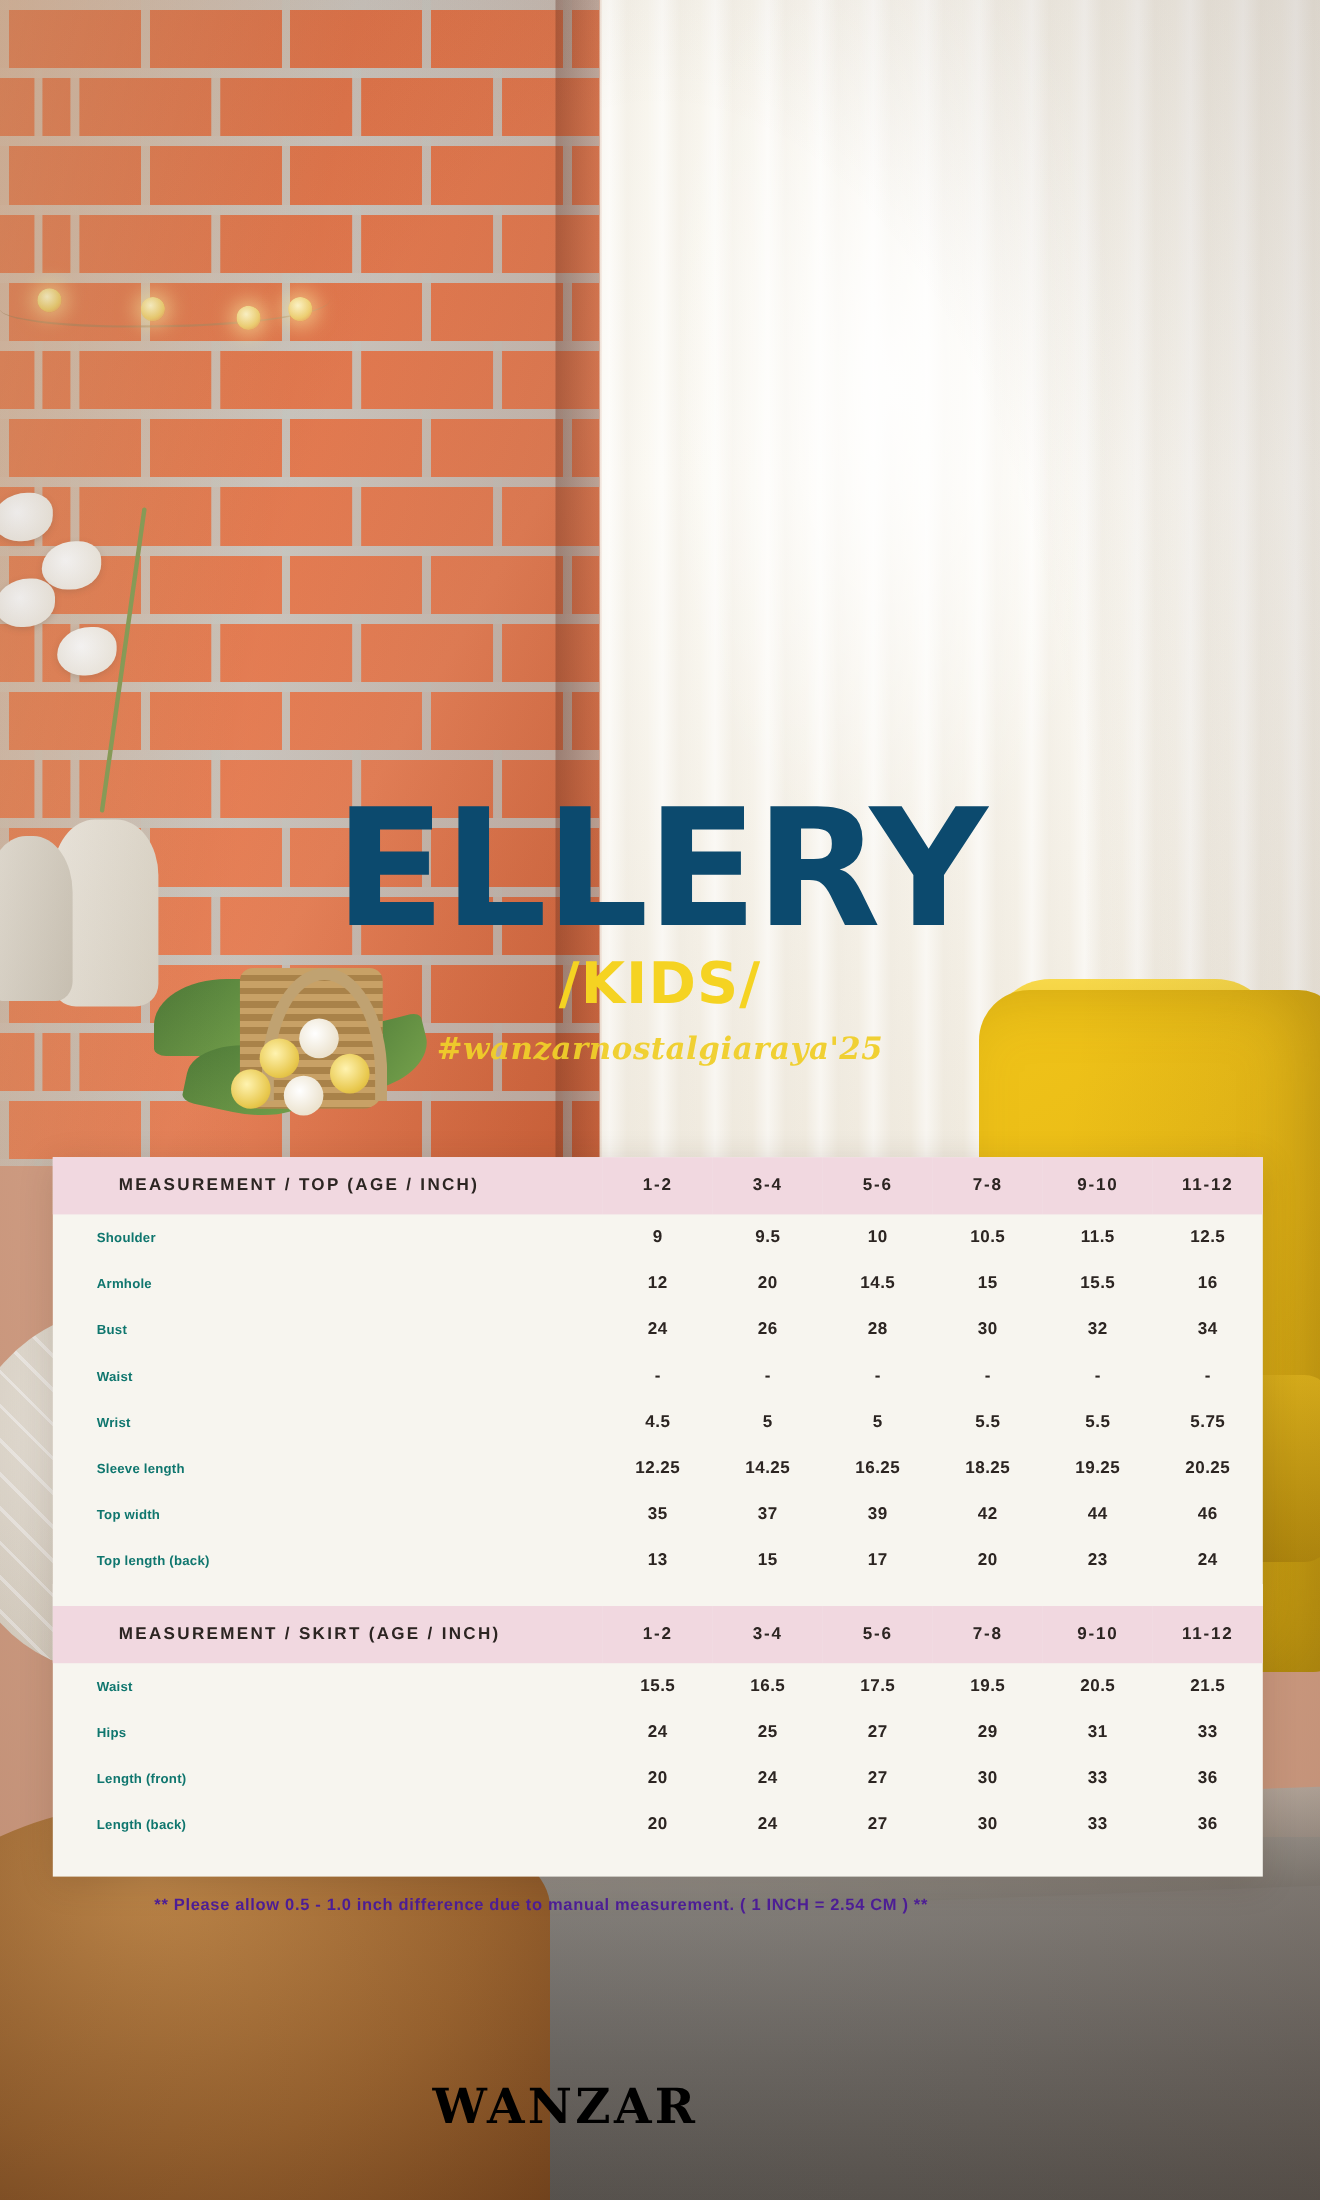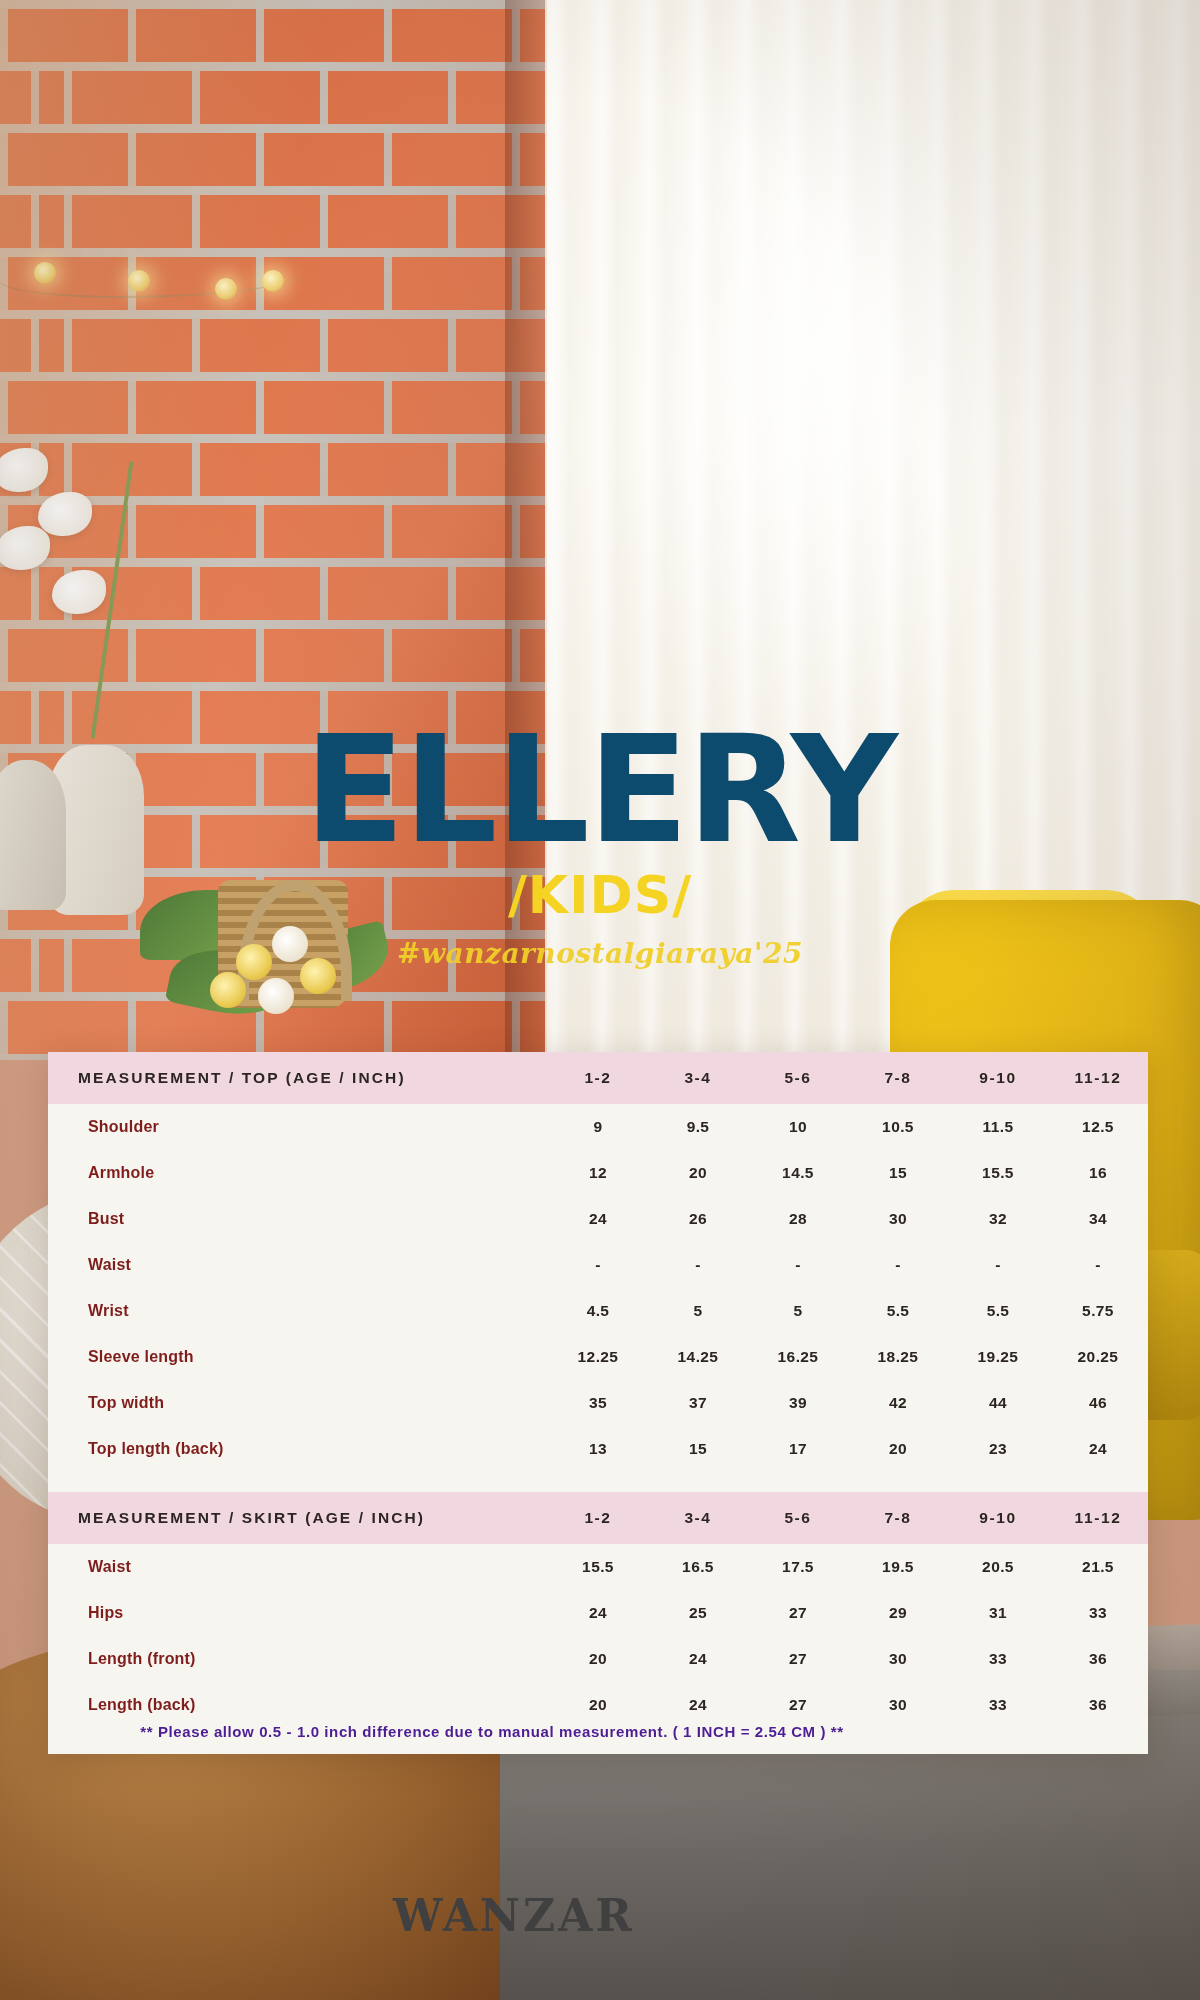--- a/index.html
+++ b/index.html
@@ -306,34 +306,34 @@
     padding: 0;
   }
   .row-header td, .row-header th {
     background: #f1d8e0;
   }
   .row-header .label {
     font-size: 15.5px;
     font-weight: 700;
     letter-spacing: 2.1px;
     color: #2c2522;
-    padding: 17px 0 17px 30px;
+    padding: 17px 0 17px 60px;
     text-align: left;
   }
   .row-header .val {
     font-size: 15.5px;
     font-weight: 700;
     letter-spacing: 1.6px;
     color: #2c2522;
     text-align: center;
   }
   .row-data .label {
-    font-size: 16px;
-    font-weight: 700;
-    color: #7f1d1d;
+    font-size: 12px;
+    font-weight: 700;
+    color: #0f766e;
     padding: 14px 0 14px 40px;
     text-align: left;
     letter-spacing: 0.2px;
   }
   .row-data .val {
     font-size: 15.5px;
     font-weight: 700;
     color: #2c2522;
     text-align: center;
     letter-spacing: 0.4px;
@@ -358,21 +358,21 @@
   .footer-logo {
     position: absolute;
     left: 0; top: 1890px;
     width: 1028px;
     text-align: center;
     z-index: 7;
     font-family: "DejaVu Serif", serif;
     font-weight: 700;
     font-size: 44px;
     letter-spacing: 3px;
-    color: #404040;
+    color: #000000;
   }
 </style>
 </head>
 <body>
 
 <div id="page">
 
   <div class="bg">
     <div class="curtain"></div>
     <div class="curtain-glow"></div>

